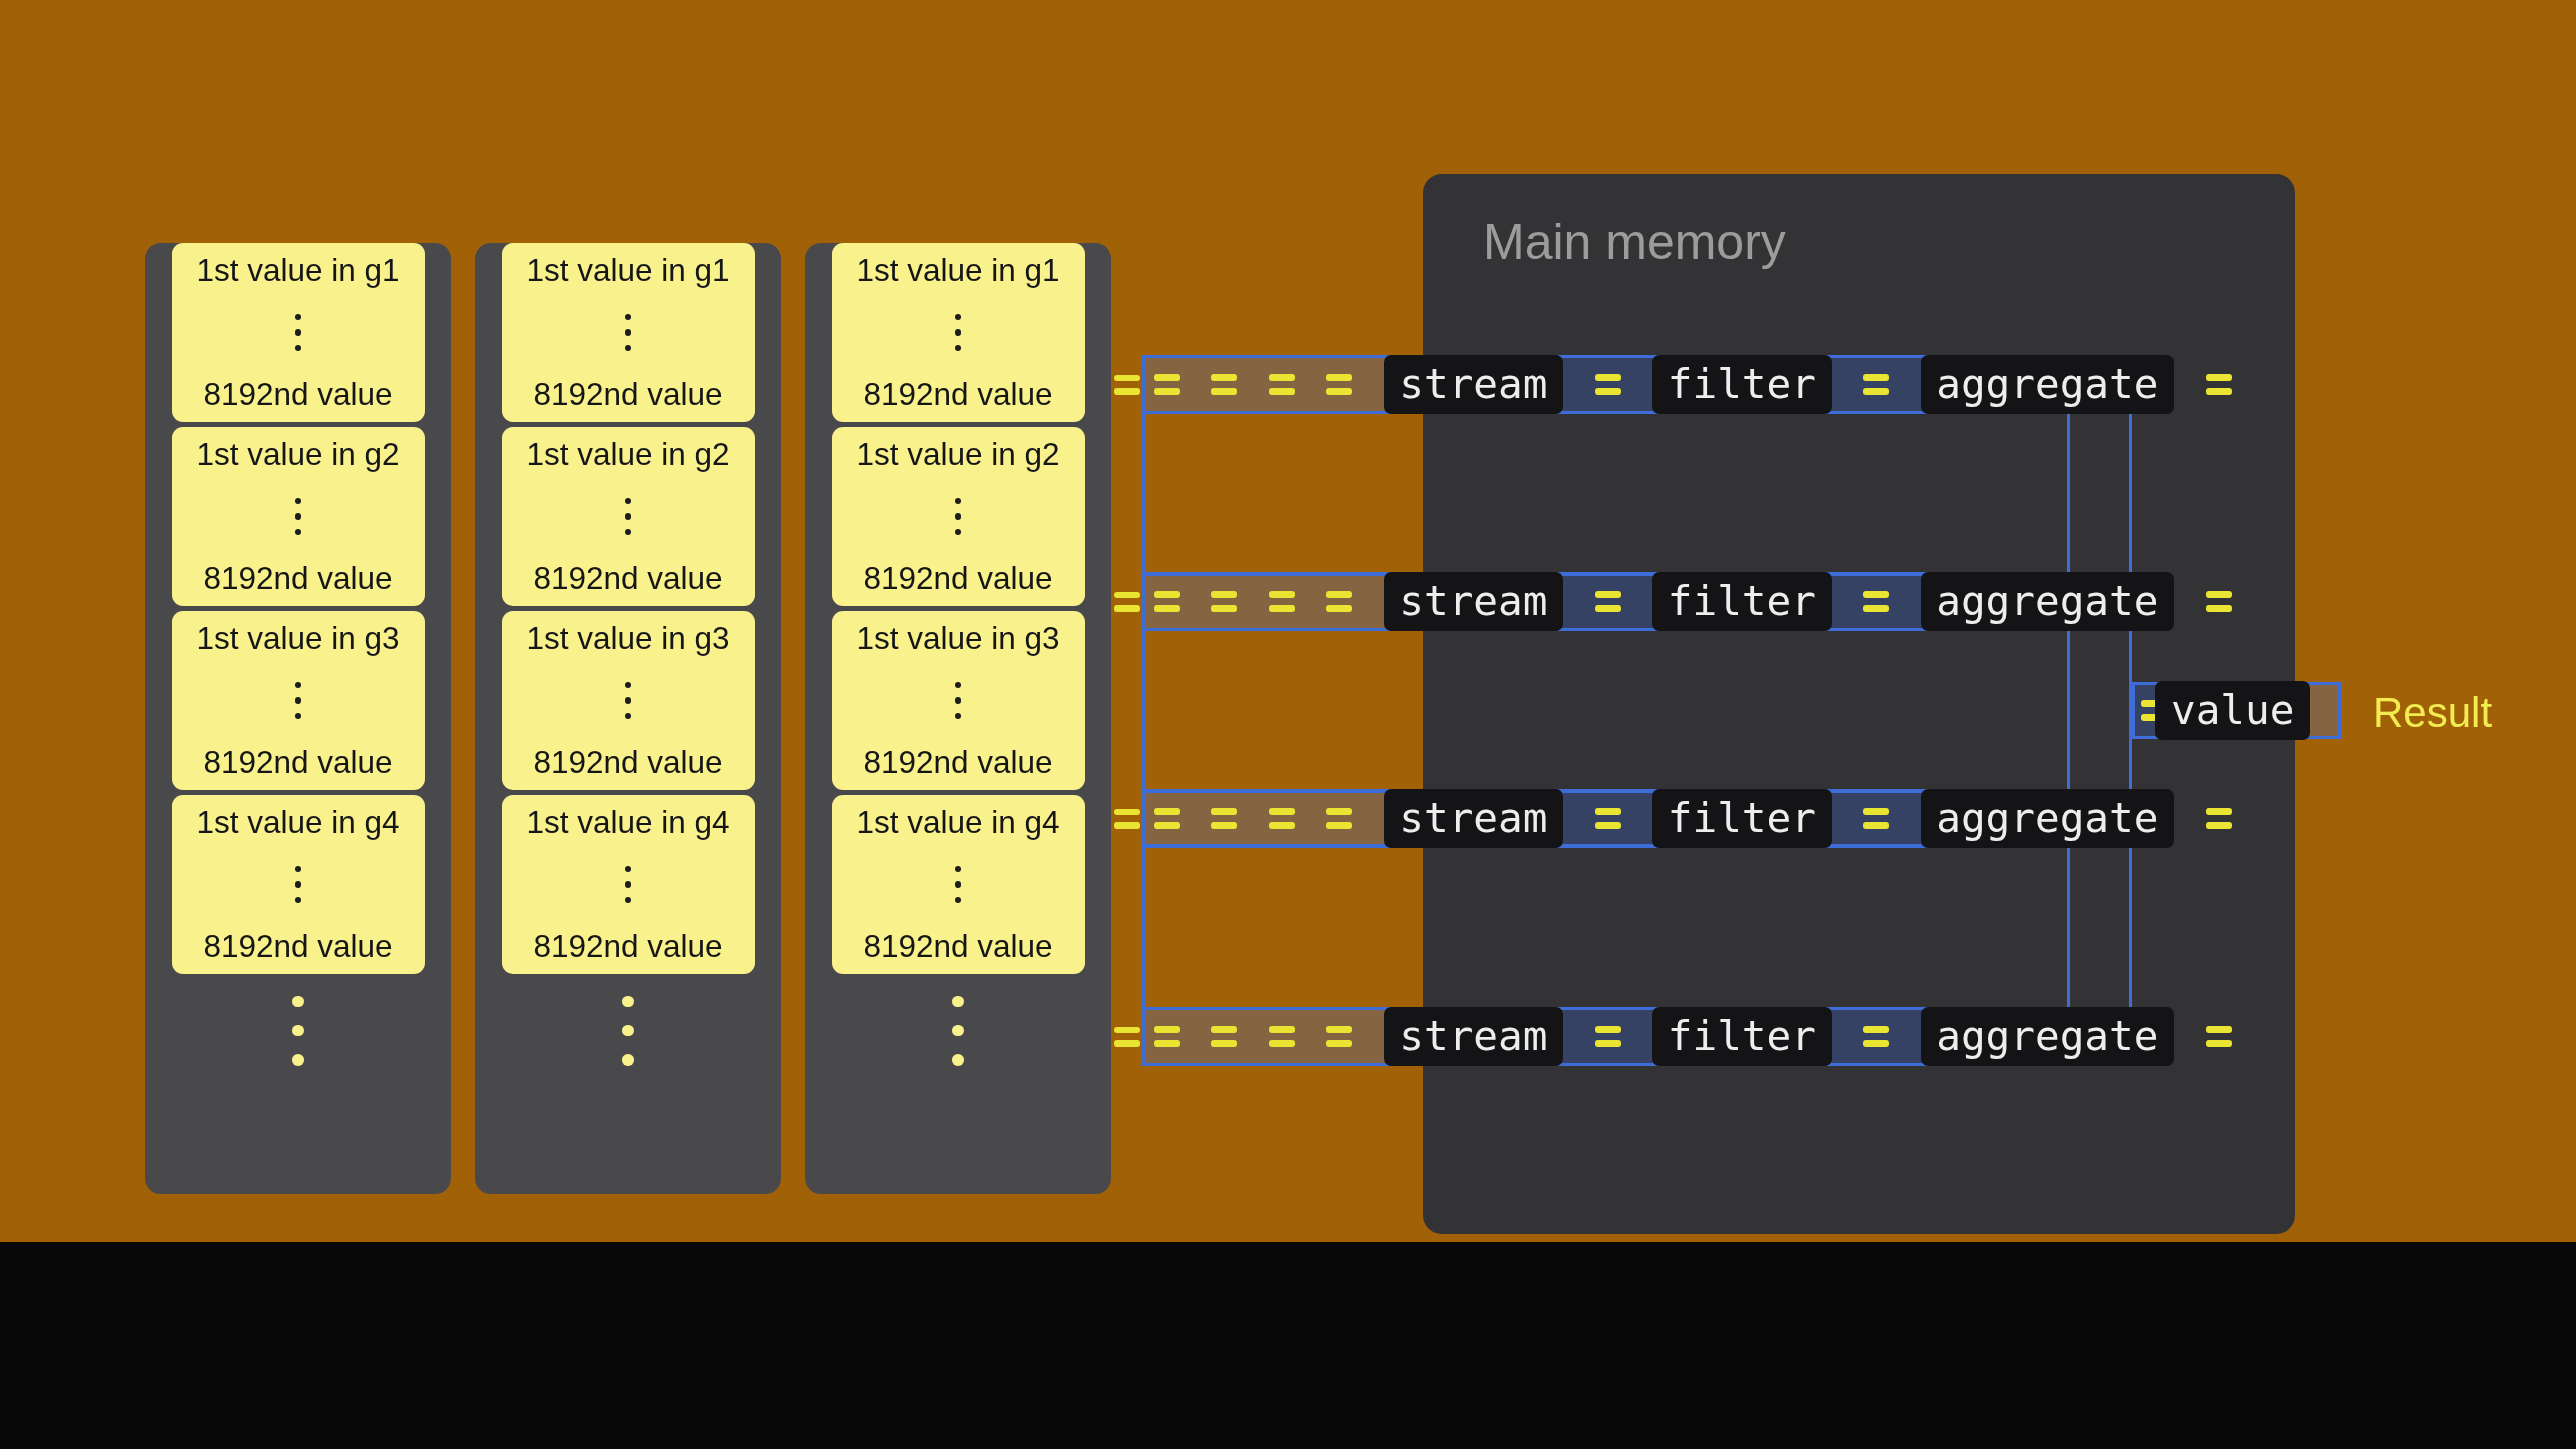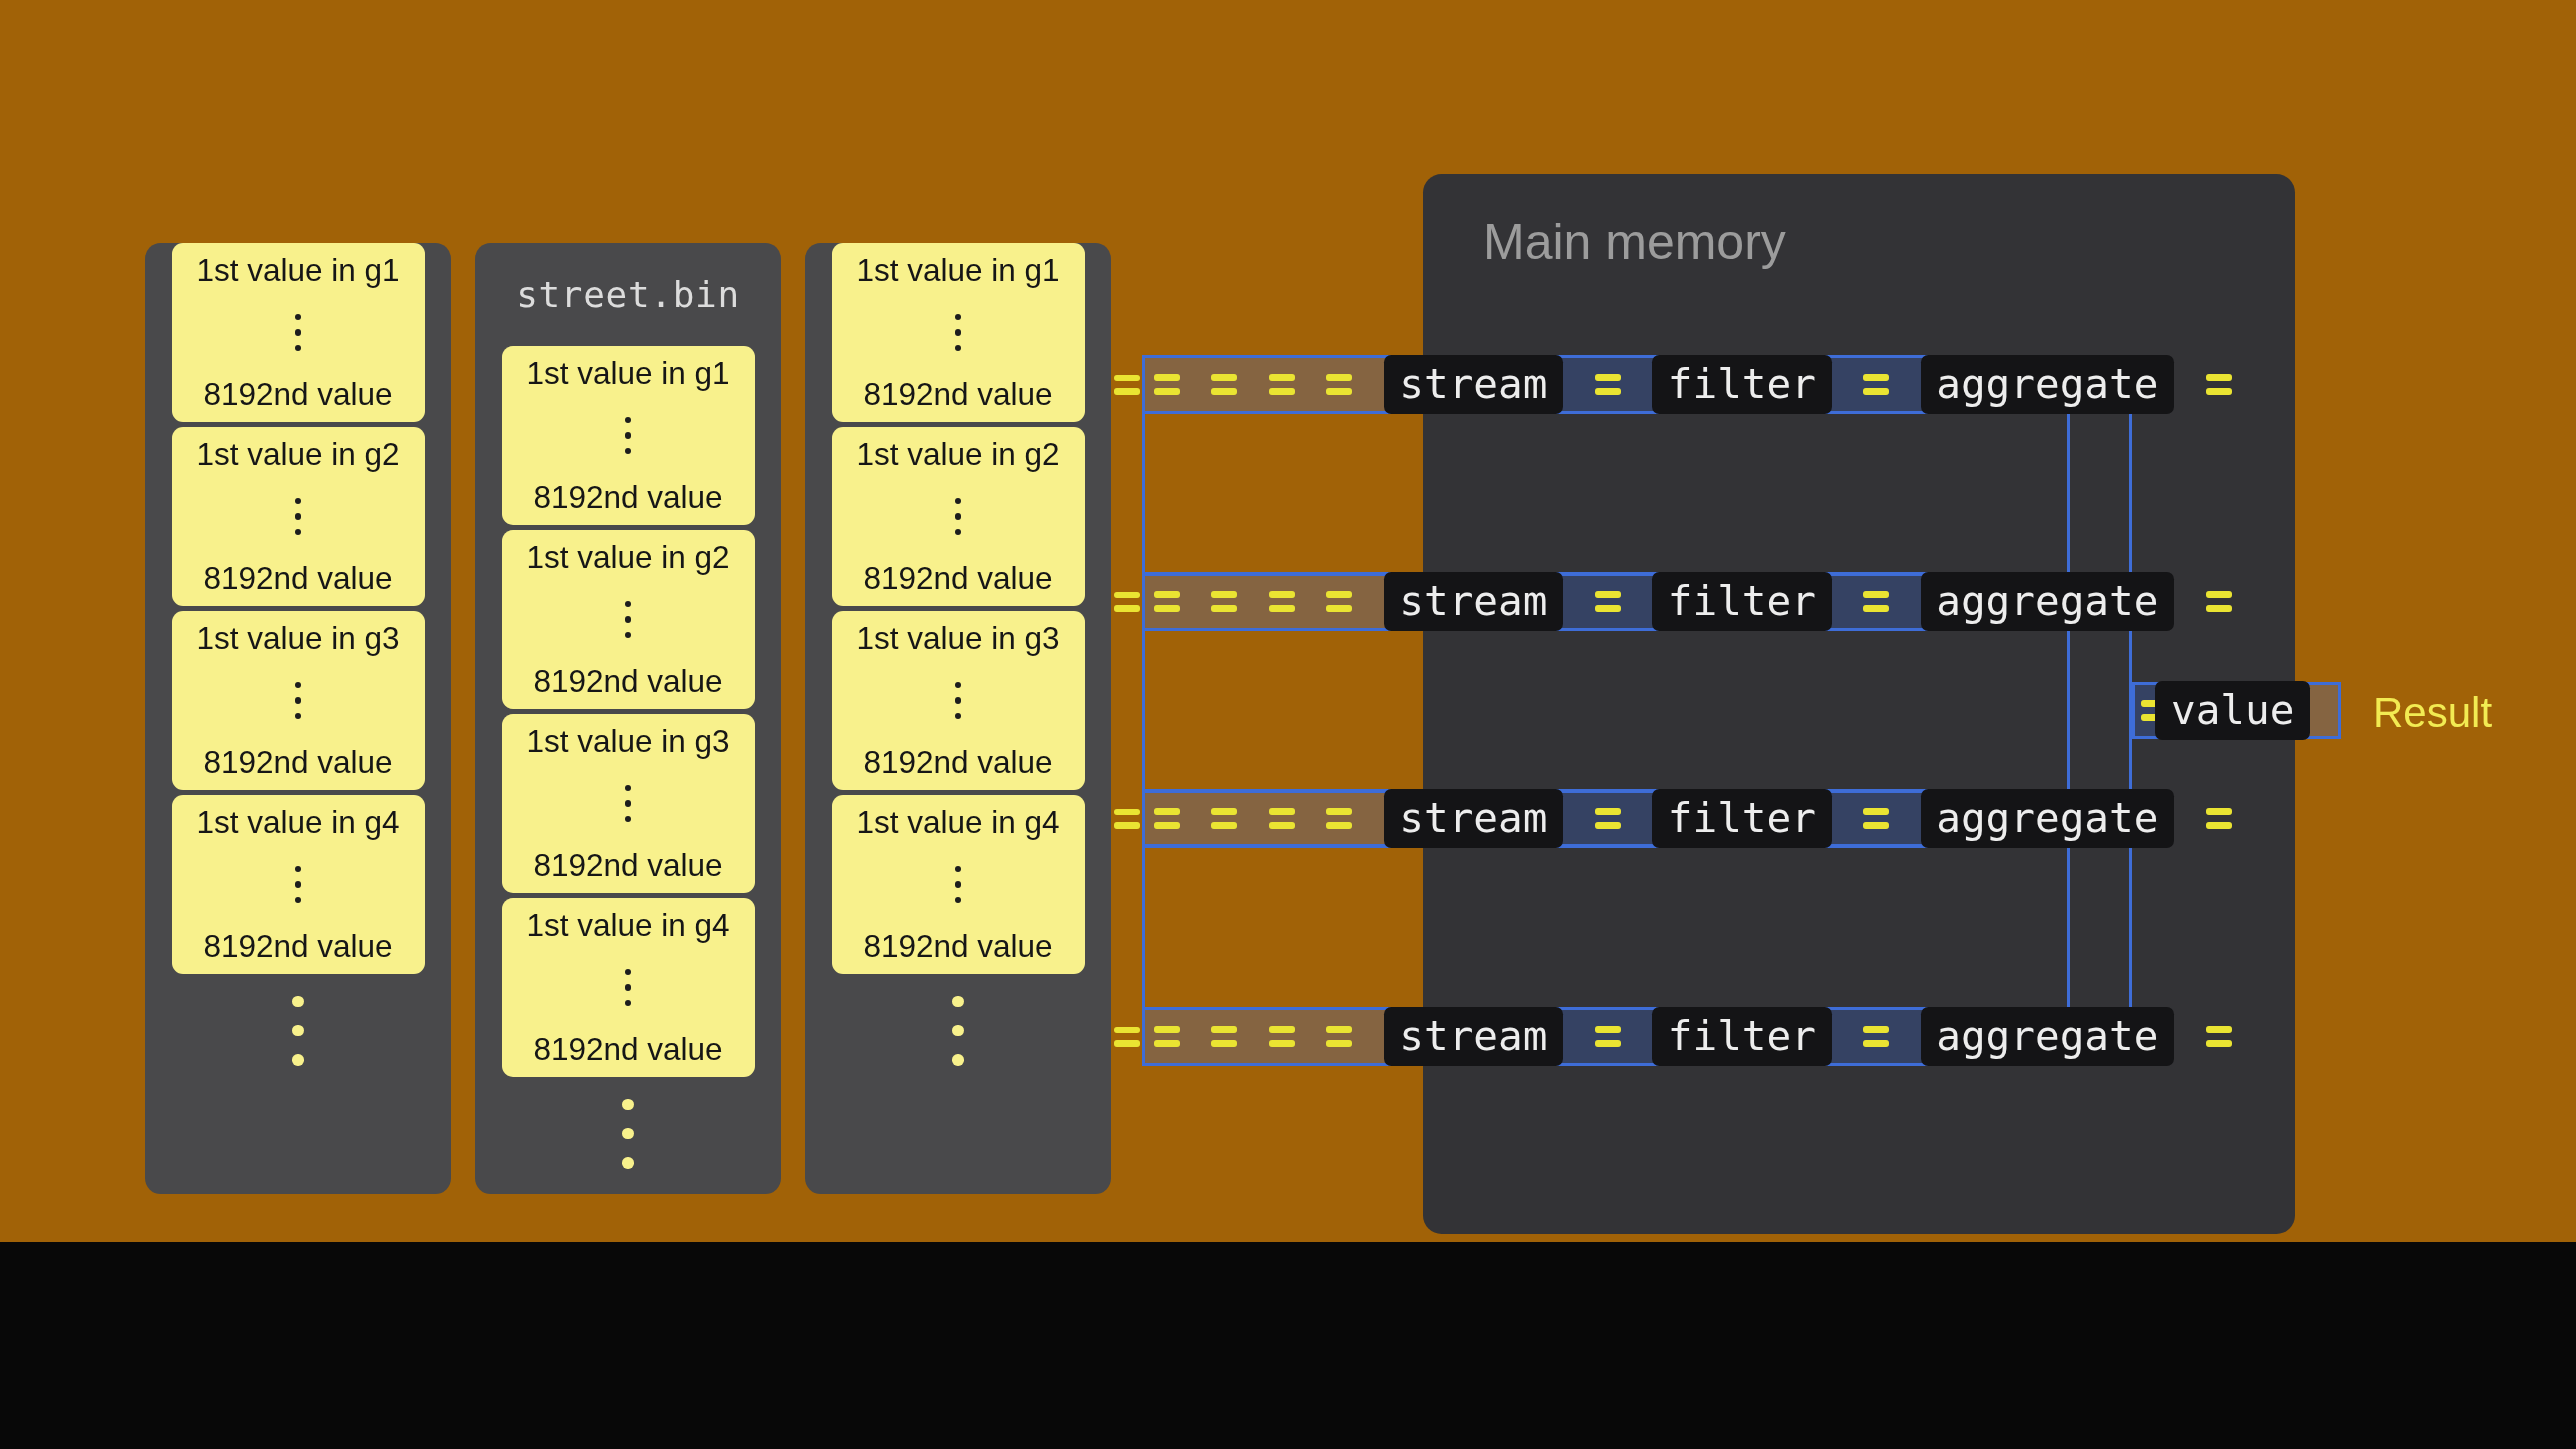--- a/index.html
+++ b/index.html
@@ -140,21 +140,20 @@
       </div>
     </div>
     <div class="file-dots">
         <i></i>
         <i></i>
         <i></i>
       </div>
   </div>
 
   <div class="file-col" style="left:475px">
-    <div class="file-name">street.bin</div>
     <div class="blocks">
       <div class="block">
         <div class="block-top">1st value in g1</div>
         <div class="vdots">
             <i></i>
             <i></i>
             <i></i>
           </div>
         <div class="block-bottom">8192nd value</div>
       </div>

